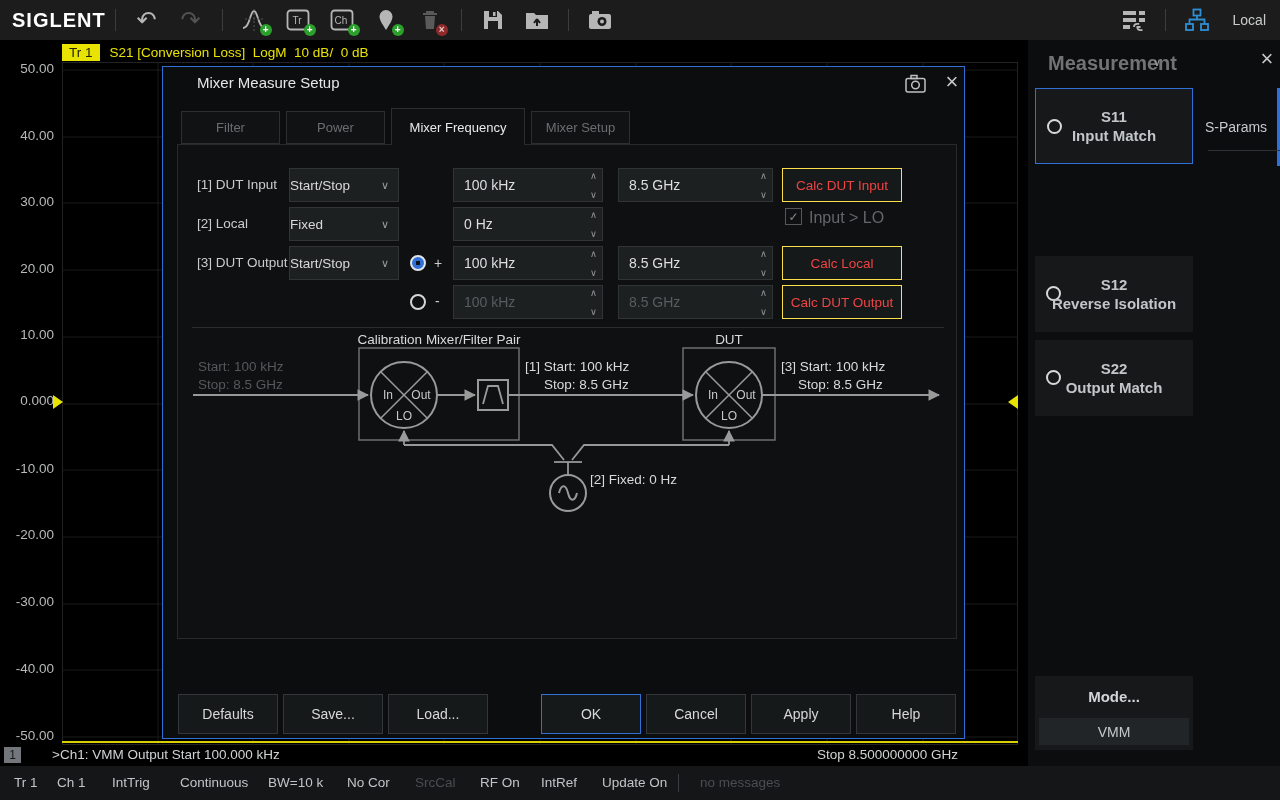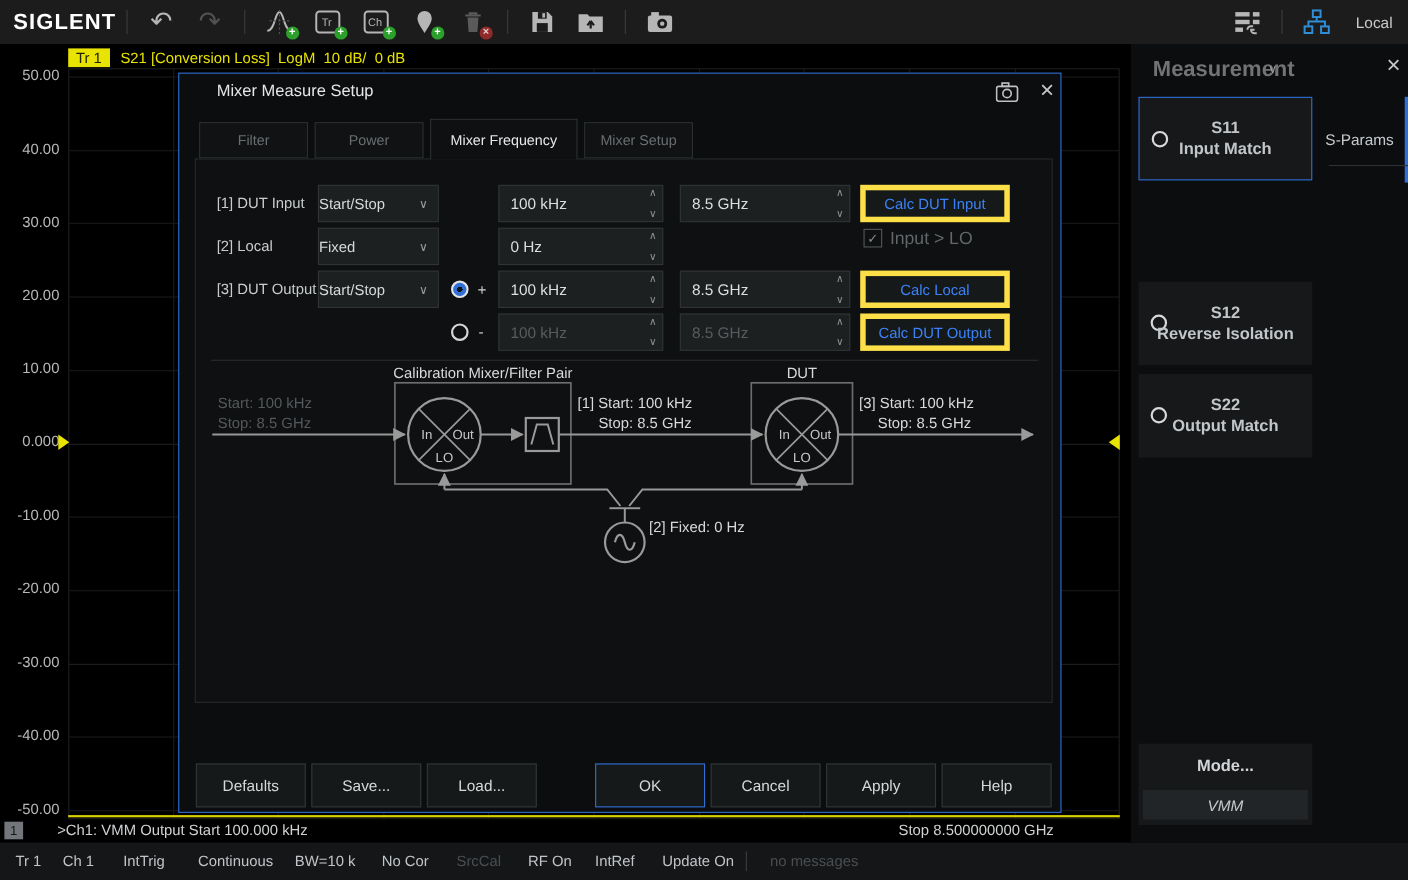--- a/index.html
+++ b/index.html
@@ -53,22 +53,22 @@
            background:#0e1011; z-index:2; }
   .rlabel { position:absolute; color:#c9cccd; font-size:13.5px; }
   .select { position:absolute; height:34px; width:110px; background:#1d2021; border:1px solid #303435;
             color:#d7d9da; font-size:13.5px; display:flex; align-items:center; }
   .select .chev { position:absolute; right:9px; color:#9a9ea0; font-size:11px; }
   .field { position:absolute; height:34px; background:#1d2021; border:1px solid #303435; color:#dcdee0;
            font-size:14px; display:flex; align-items:center; padding-left:10px; }
   .field.dim { color:#585c5e; }
   .spin { position:absolute; right:5px; top:2px; bottom:2px; display:flex; flex-direction:column;
           justify-content:space-between; align-items:center; color:#8e9294; font-size:9.5px; line-height:1; }
-  .pbtn { position:absolute; height:34px; width:136px; background:#16191a; border:5px solid #fde047;
-          color:#3b82f6; font-size:13.5px; display:flex; align-items:center; justify-content:center; }
+  .pbtn { position:absolute; height:34px; width:120px; background:#16191a; border:1px solid #fde047;
+          color:#ef4444; font-size:13.5px; display:flex; align-items:center; justify-content:center; }
   .radio { position:absolute; width:16px; height:16px; border-radius:50%; border:2px solid #d6d6d6; background:transparent; }
   .radio.on { border-color:#e2e5e8; background:radial-gradient(circle at center, #0e1216 0 2.5px, #2f6fd6 2.5px); }
   .sign { position:absolute; color:#c9cccd; font-size:14px; }
   .cbox { position:absolute; width:17px; height:17px; border:1px solid #54585a; color:#84898b; font-size:12px;
           text-align:center; line-height:16px; }
   .cbl { position:absolute; color:#62676a; font-size:16px; }
   .divider { position:absolute; left:14px; top:182px; width:752px; height:1px; background:#2a2d2e; }
   .dlg-btn { position:absolute; top:627px; height:40px; width:100px; background:#16191a; border:1px solid #33373a;
              color:#d6d8d9; font-size:14px; display:flex; align-items:center; justify-content:center; }
   .dlg-btn.ok { border-color:#2f6fd6; }
@@ -85,21 +85,21 @@
   .mi-radio { position:absolute; left:11px; top:30px; width:15px; height:15px; border-radius:50%; border:2px solid #d8d8d8; }
   .mi-radio.on { background:radial-gradient(circle at center, #d8d8d8 0 3.5px, transparent 3.5px); }
   .side-tab { position:absolute; left:168px; top:48px; width:80px; height:78px; display:flex; align-items:center;
               justify-content:center; color:#c6c9cb; font-size:14px; }
   .side-bar-accent { position:absolute; left:249px; top:48px; width:3px; height:78px; background:#2f6fd6; }
   .side-div { position:absolute; left:180px; top:110px; width:72px; height:1px; background:#2e3234; }
   .mode-box { position:absolute; left:7px; top:636px; width:158px; height:74px; background:#16181a; }
   .mode-label { position:absolute; left:0; top:12px; width:100%; text-align:center; color:#d2d5d7;
                 font-size:15px; font-weight:bold; }
   .mode-value { position:absolute; left:4px; top:42px; width:150px; height:27px; background:#222527;
-                color:#c6c9cb; font-size:14px; display:flex; align-items:center; justify-content:center;font-style:italic; }
+                color:#c6c9cb; font-size:14px; display:flex; align-items:center; justify-content:center; }
 
   
   .statusbar { position:absolute; left:0; top:766px; width:1280px; height:34px; background:#141618; }
   .st-item { position:absolute; top:9px; color:#c2c5c7; font-size:13.5px; }
   .st-item.dim { color:#4a4e50; }
   .st-sep { position:absolute; left:678px; top:8px; width:1px; height:18px; background:#3a3e40; }
   .st-msg { position:absolute; left:700px; top:9px; color:#4a4e50; font-size:13.5px; }
 </style>
 </head>
 <body>

